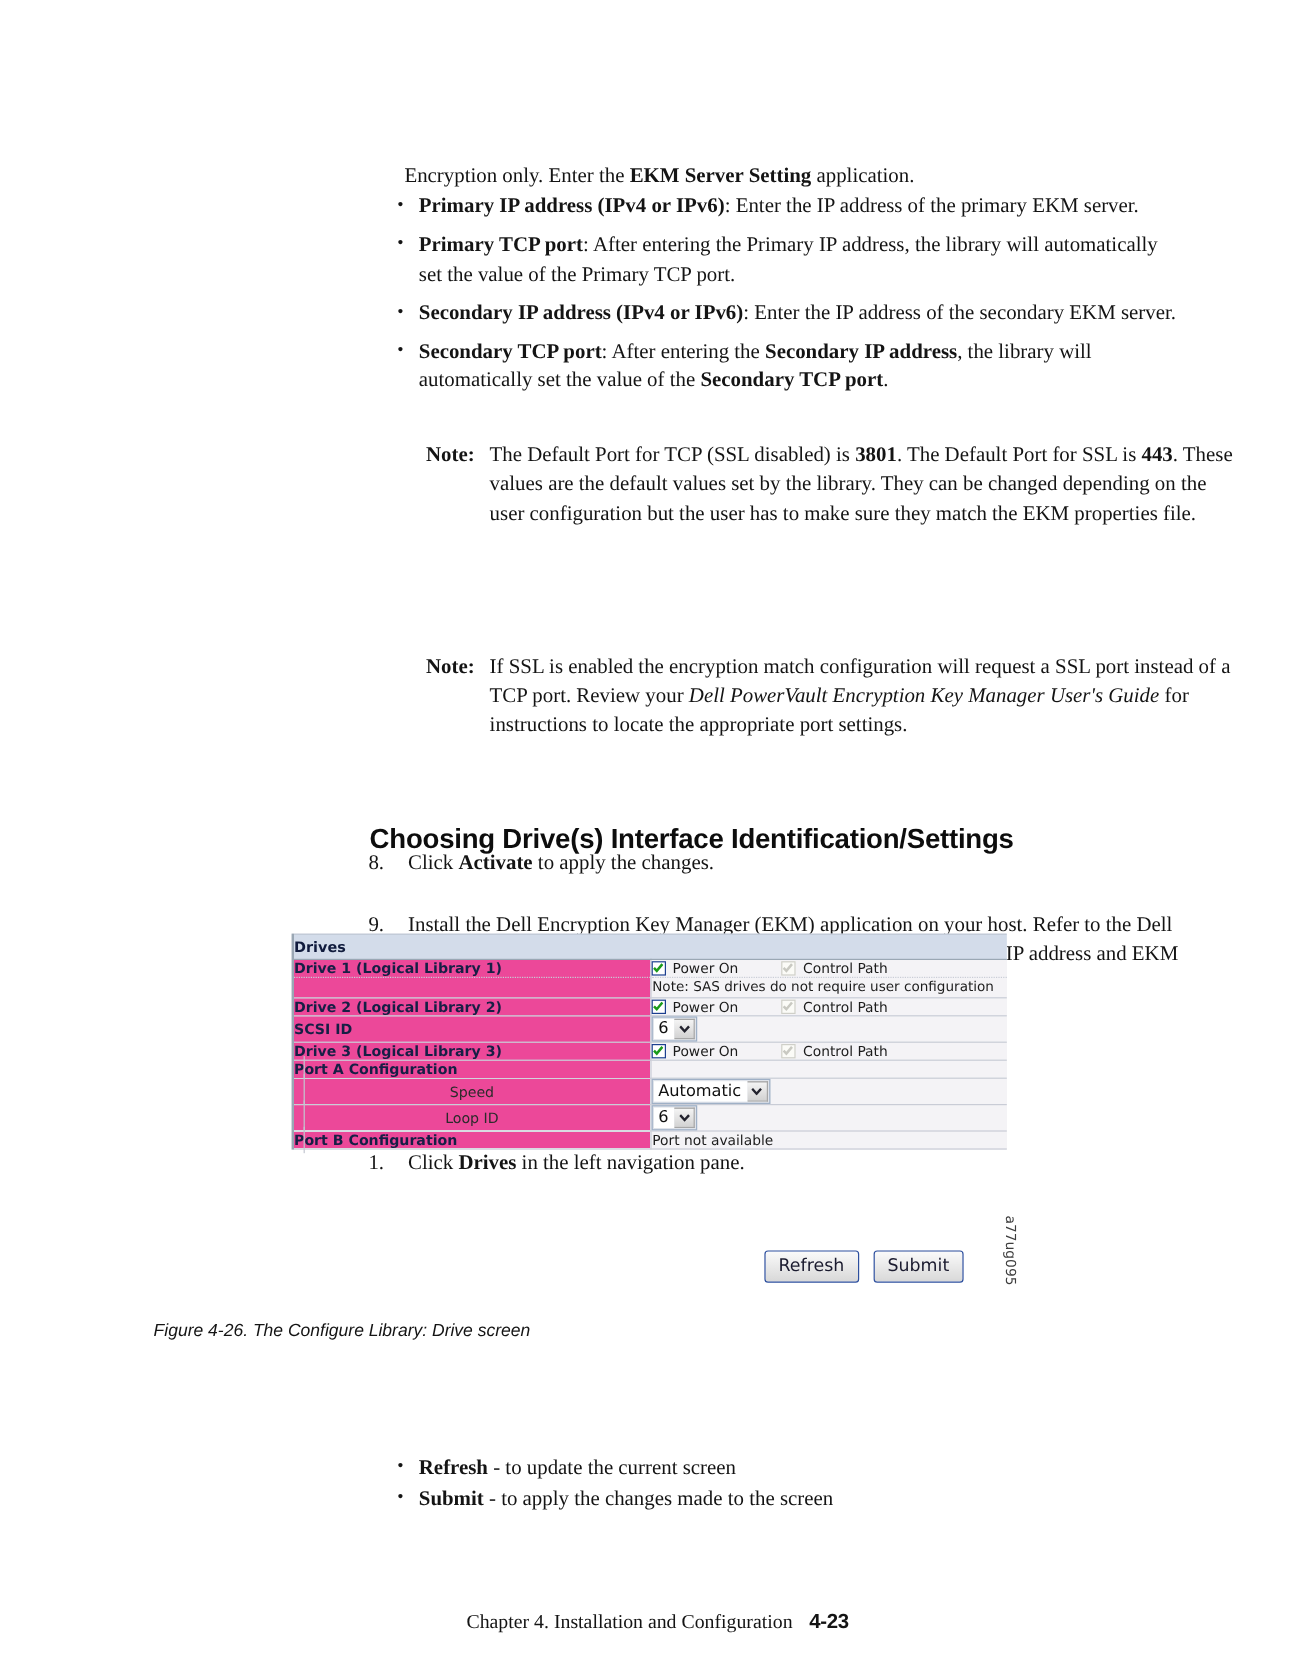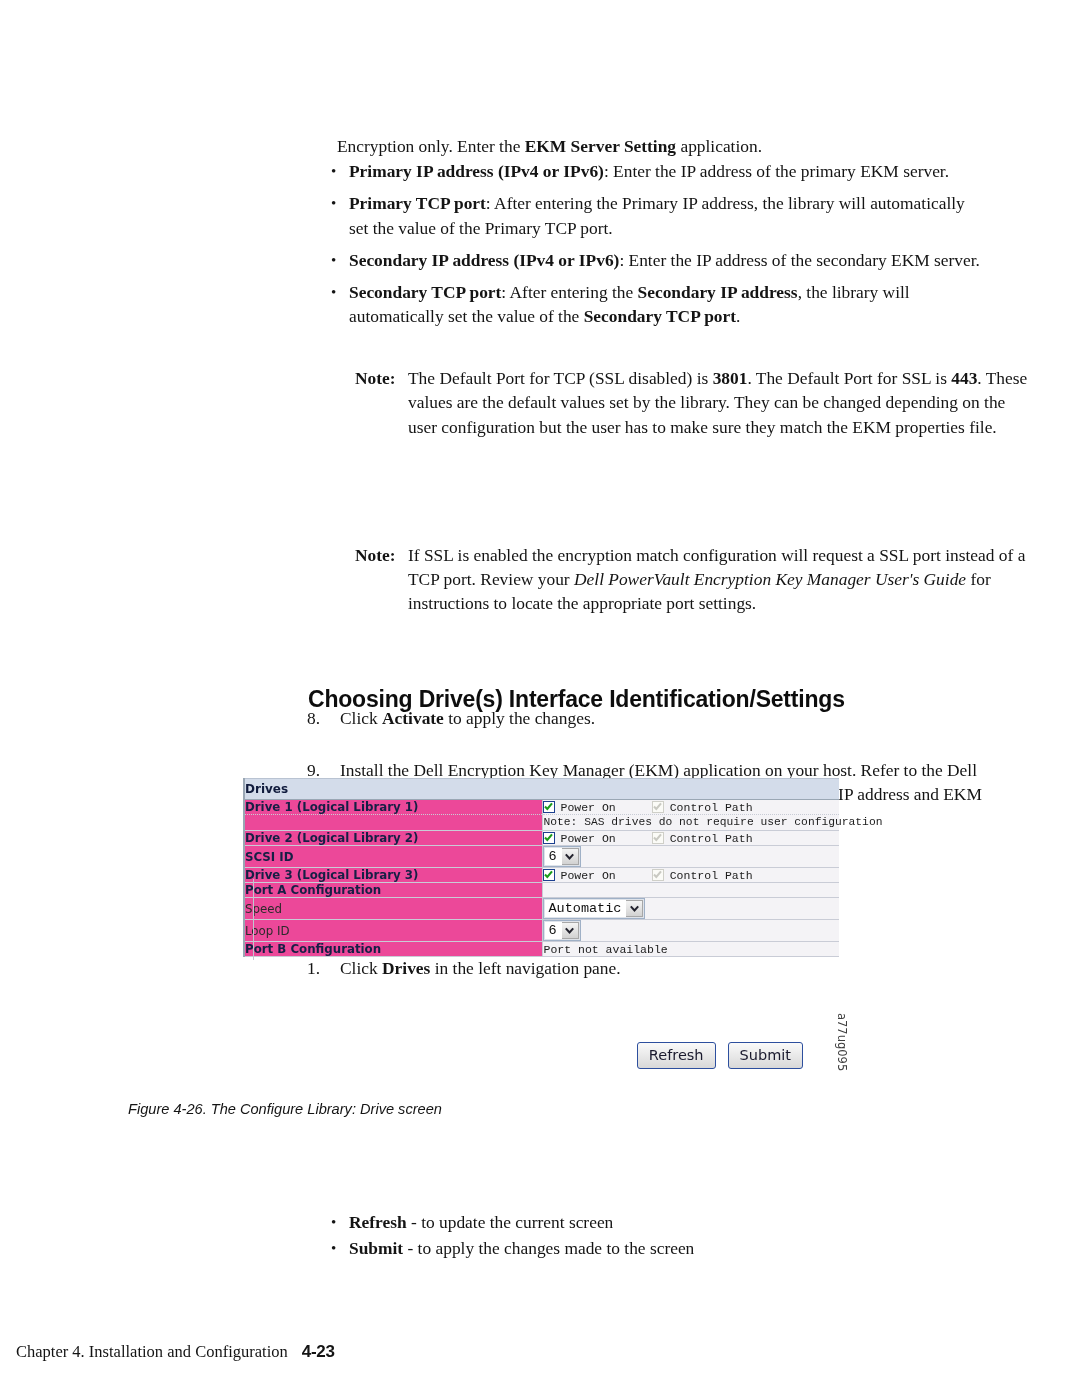--- a/index.html
+++ b/index.html
@@ -90,21 +90,21 @@
     font-size: 14.6px;
     color: #141414;
   }
 
   
   .footer {
     position: absolute;
     left: 16px;
     right: 0;
     bottom: 35px;
-    text-align: left;
+    text-align: center;
     font-size: 16.5px;
     color: #141414;
     margin-top: 20px;
   }
   .footer .pg {
     font-family: "Liberation Sans", "DejaVu Sans", sans-serif;
     font-weight: bold;
     font-size: 17px;
     margin-left: 14px;
     letter-spacing: -0.3px;
@@ -153,21 +153,20 @@
     padding: 4px 0 4px 10px;
     border-bottom: 1px solid #c9ccd6;
     border-right: 1px solid #c9ccd6;
     box-sizing: border-box;
   }
   .val-cell {
     background: #f4f3f6;
     padding: 3px 0 3px 6px;
     border-bottom: 1px solid #c9ccd6;
     box-sizing: border-box;
-    font-family: Liberation Mono, monospace;
   }
   .row-thin .lbl-cell,
   .row-thin .val-cell {
     border-bottom: 1px dotted #c9ccd6;
   }
   .lbl-indent {
     padding-left: 20px;
     position: relative;
   }
   .lbl-indent::before {
@@ -175,20 +174,21 @@
     position: absolute;
     left: 8px;
     top: -4px;
     bottom: -4px;
     width: 1px;
     background: #c2c6d0;
   }
   .lbl-sub {
     font-weight: normal;
     color: #2b2b2b;
+    text-align: center;
   }
 
   
   .ck-group {
     display: flex;
     align-items: center;
     gap: 7px;
   }
   .ck-group .spacer { width: 22px; }
   .ck {

